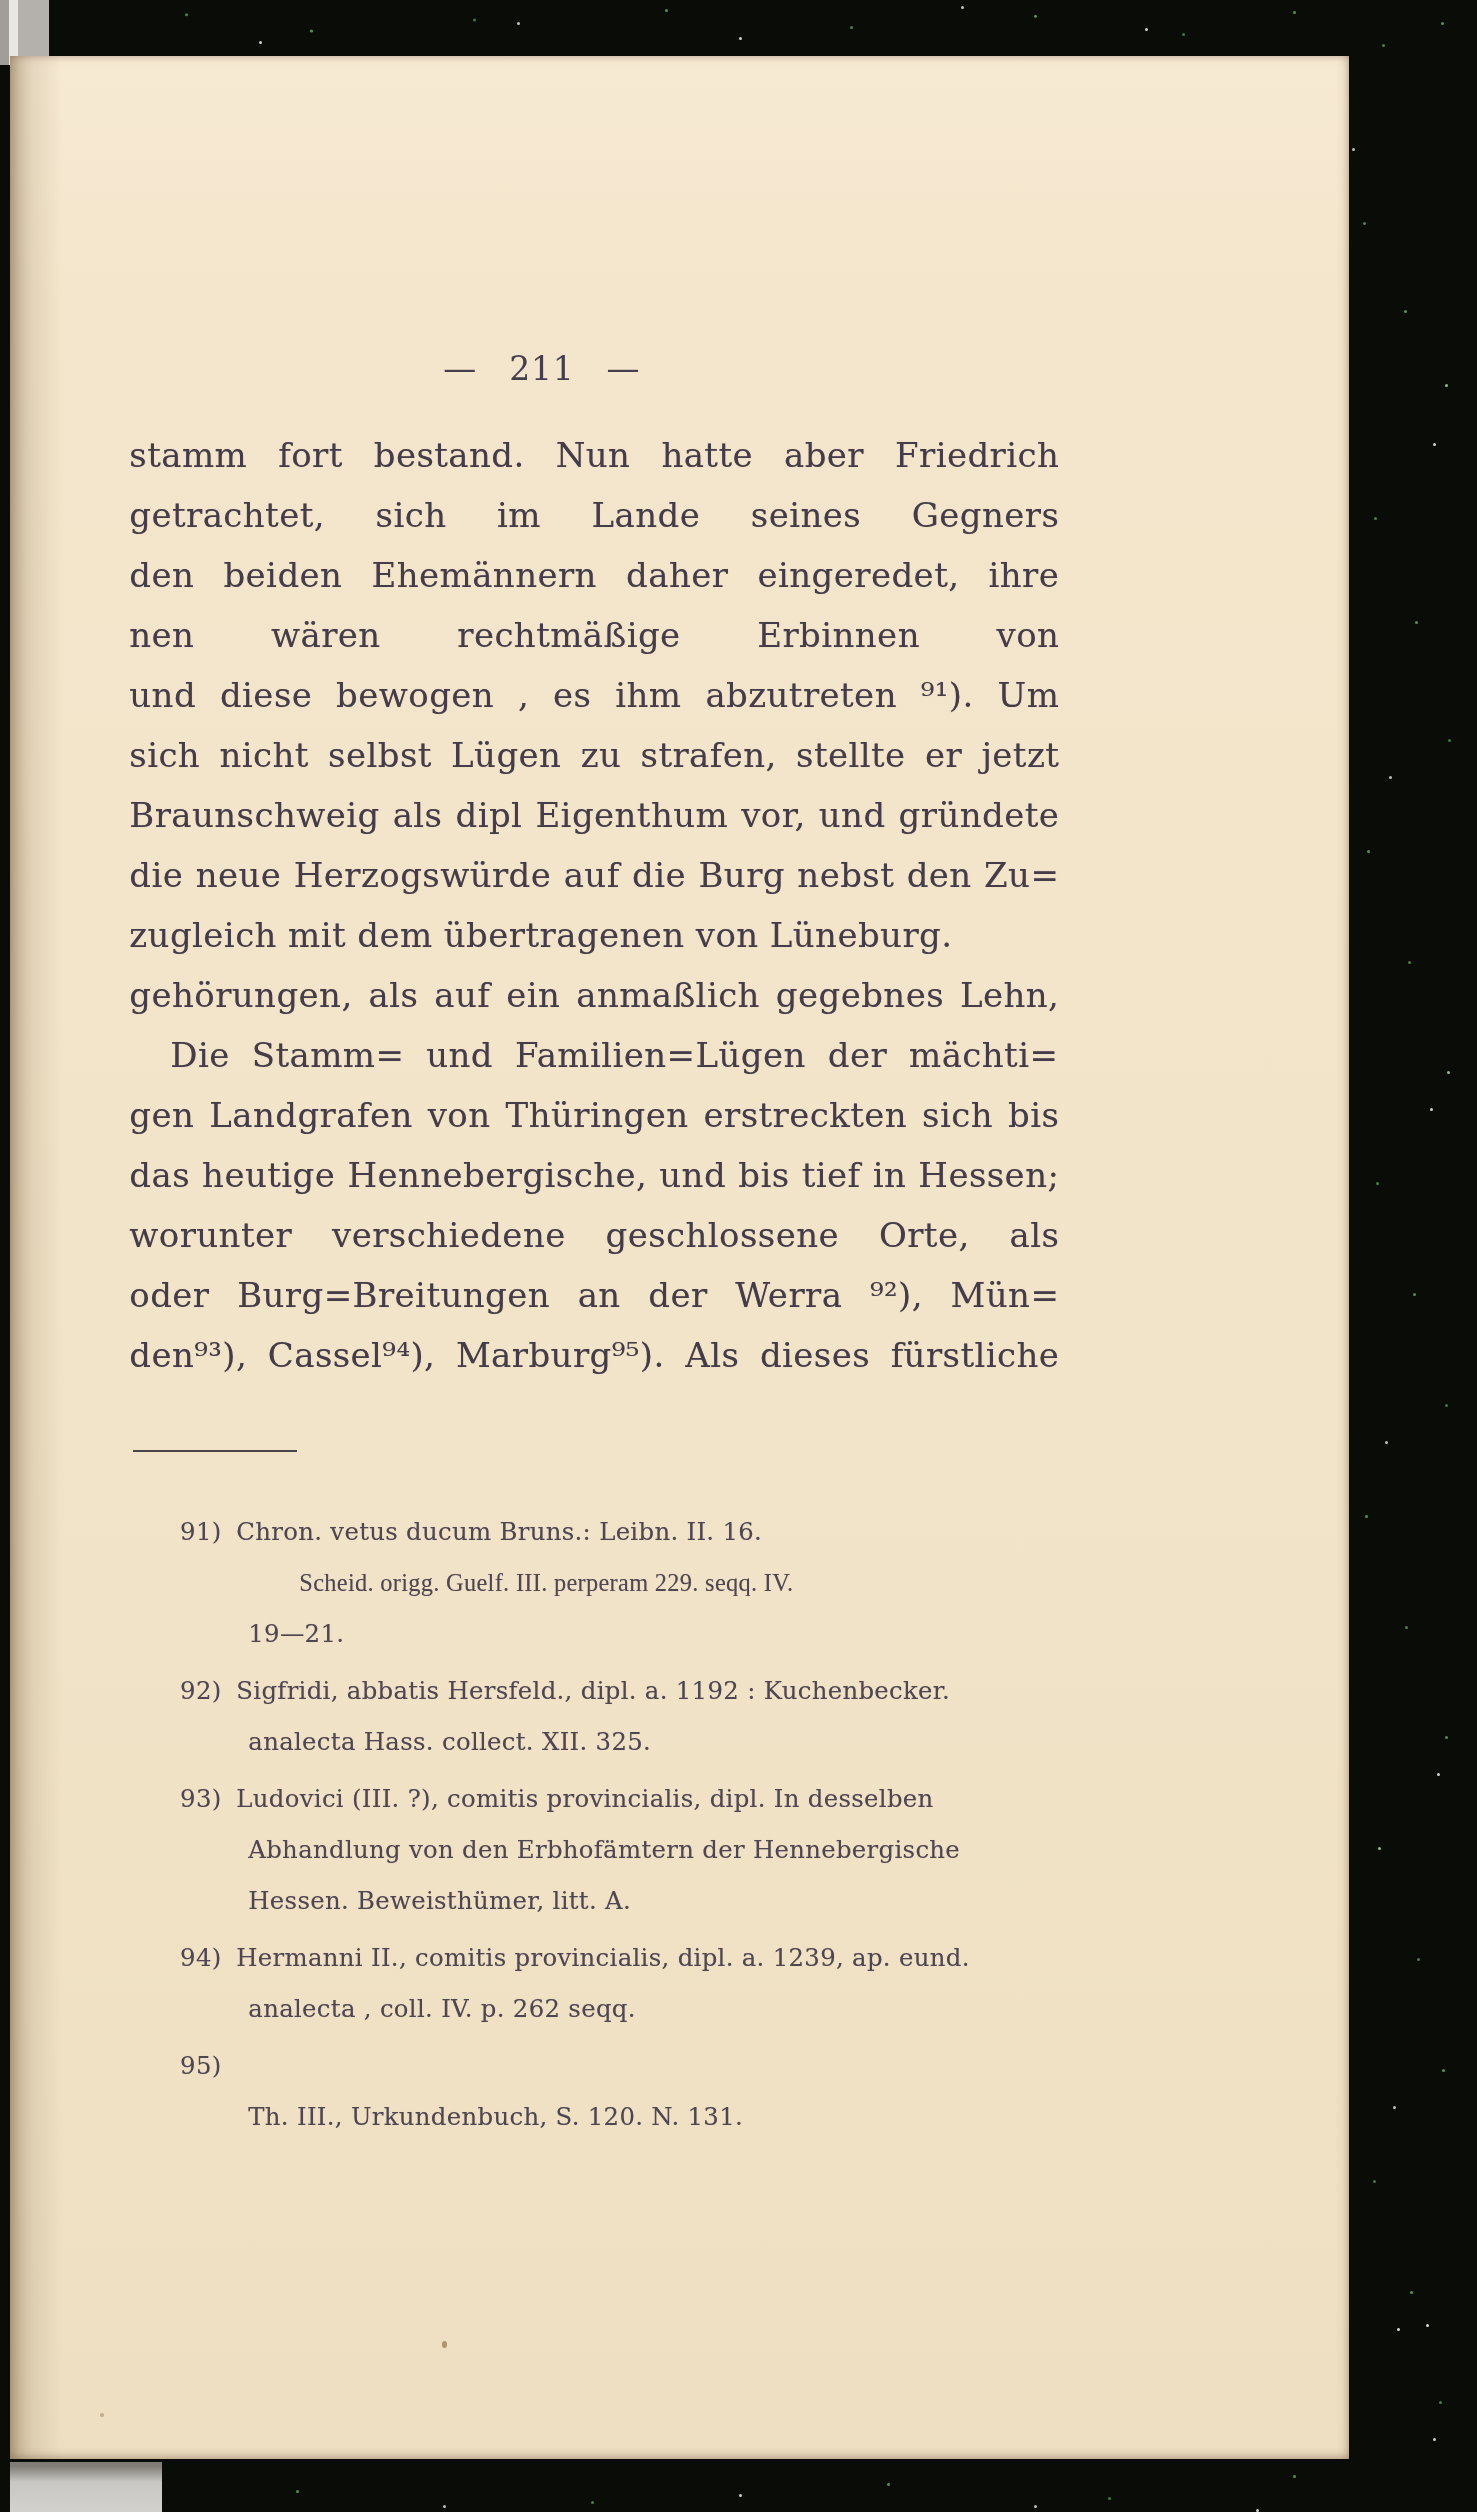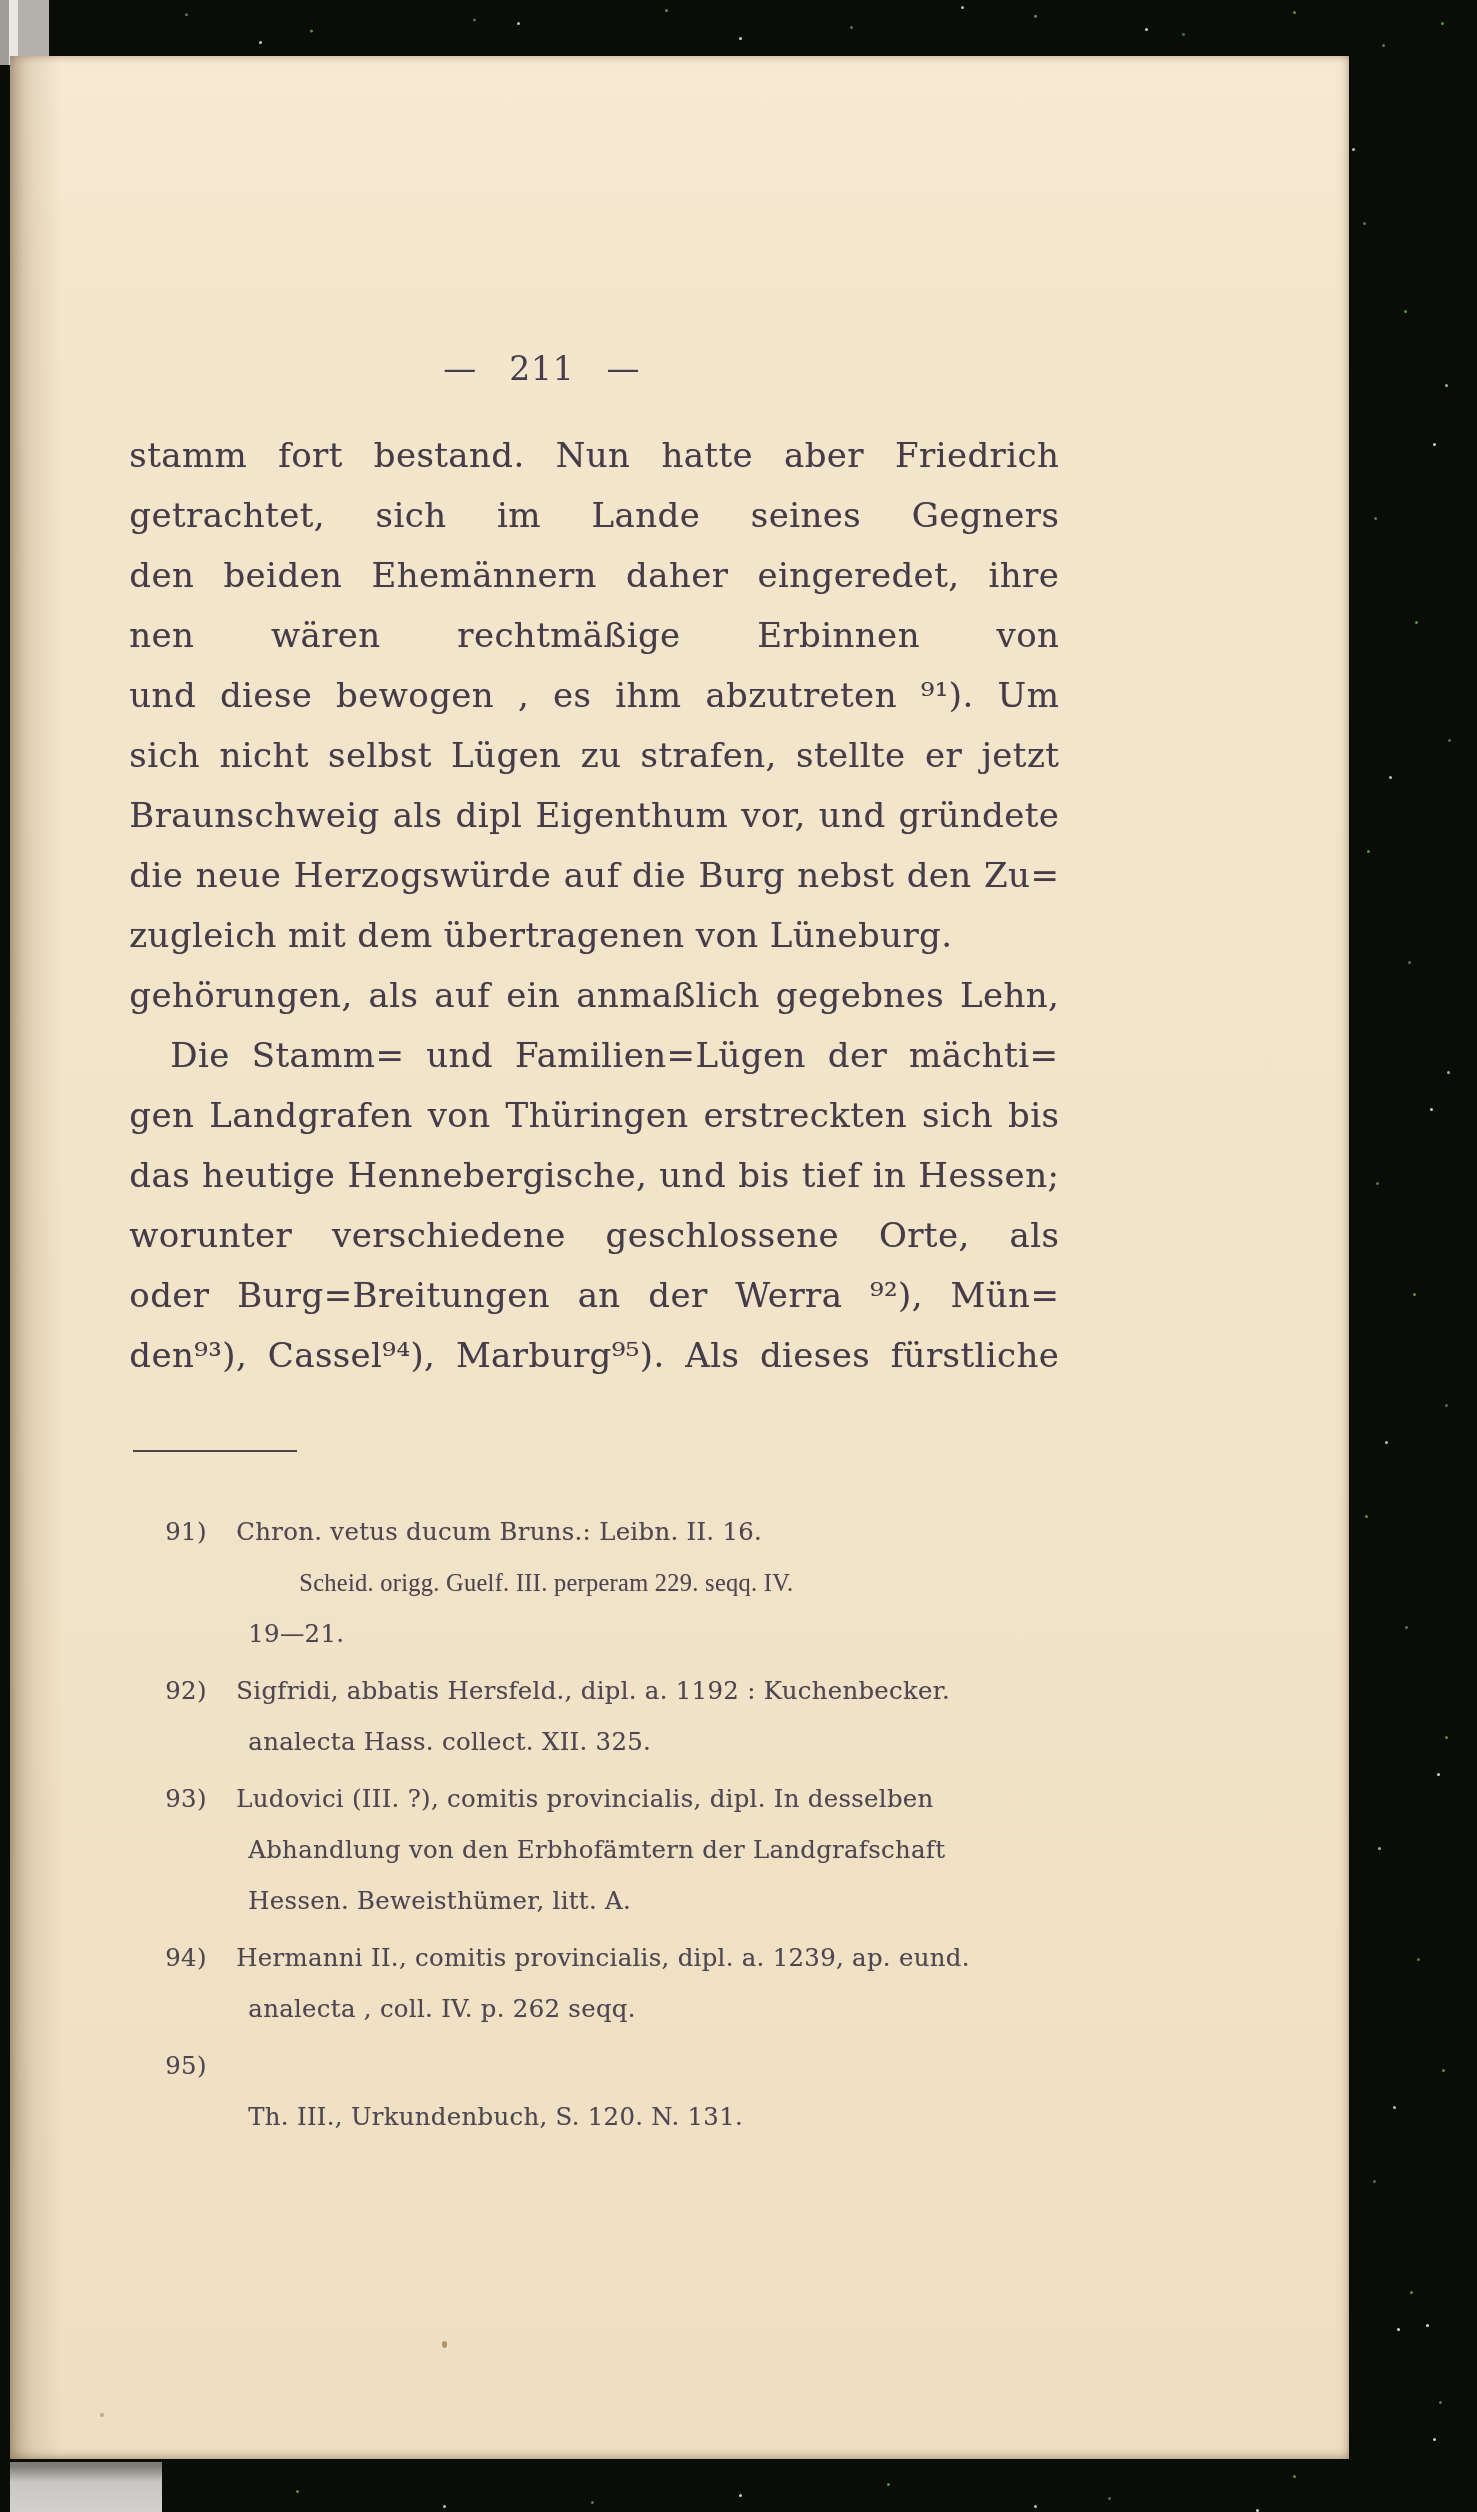--- a/index.html
+++ b/index.html
@@ -85,21 +85,21 @@
   .fn-rule{position:absolute;left:123px;top:1394px;width:164px;height:2.2px;background:#4a4347;}
   
   .footnotes{
     position:absolute;left:155px;top:1450px;width:909px;
     font-size:24.4px;color:#4e4652;letter-spacing:0.3px;
     text-shadow:0 0 0.7px rgba(70,55,70,.3);
   }
   .footnote{margin-bottom:5.9px;}
   .fn-line{line-height:51px;}
   .fn-first{display:flex;}
-  .fn-num{flex:0 0 71px;}
+  .fn-num{flex:0 0 71px;text-align:center;}
   .fn-cont{padding-left:83px;}
   .footnote[data-fn="91"] .fn-cont.cont-1{padding-left:134px;font-family:Liberation Serif, serif;}
 </style>
 </head>
 <body>
 
 <div id="canvas">
 
   <div class="speck" id="speck-green"></div>
   <div class="speck" id="speck-pale"></div>
@@ -156,21 +156,21 @@
           <span class="fn-text">Sigfridi, abbatis Hersfeld., dipl. a. 1192 : Kuchenbecker.</span>
         </div>
         <div class="fn-line fn-cont cont-1">analecta Hass. collect. XII. 325.</div>
       </div>
 
       <div class="footnote" data-fn="93">
         <div class="fn-line fn-first">
           <span class="fn-num">93)</span>
           <span class="fn-text">Ludovici (III. ?), comitis provincialis, dipl. In desselben</span>
         </div>
-        <div class="fn-line fn-cont cont-1">Abhandlung von den Erbhofämtern der Landgrafschaft</div>
+        <div class="fn-line fn-cont cont-1">Abhandlung von den Erbhofämtern der Hennebergische</div>
         <div class="fn-line fn-cont cont-2">Hessen. Beweisthümer, litt. A.</div>
       </div>
 
       <div class="footnote" data-fn="94">
         <div class="fn-line fn-first">
           <span class="fn-num">94)</span>
           <span class="fn-text">Hermanni II., comitis provincialis, dipl. a. 1239, ap. eund.</span>
         </div>
         <div class="fn-line fn-cont cont-1">analecta , coll. IV. p. 262 seqq.</div>
       </div>

